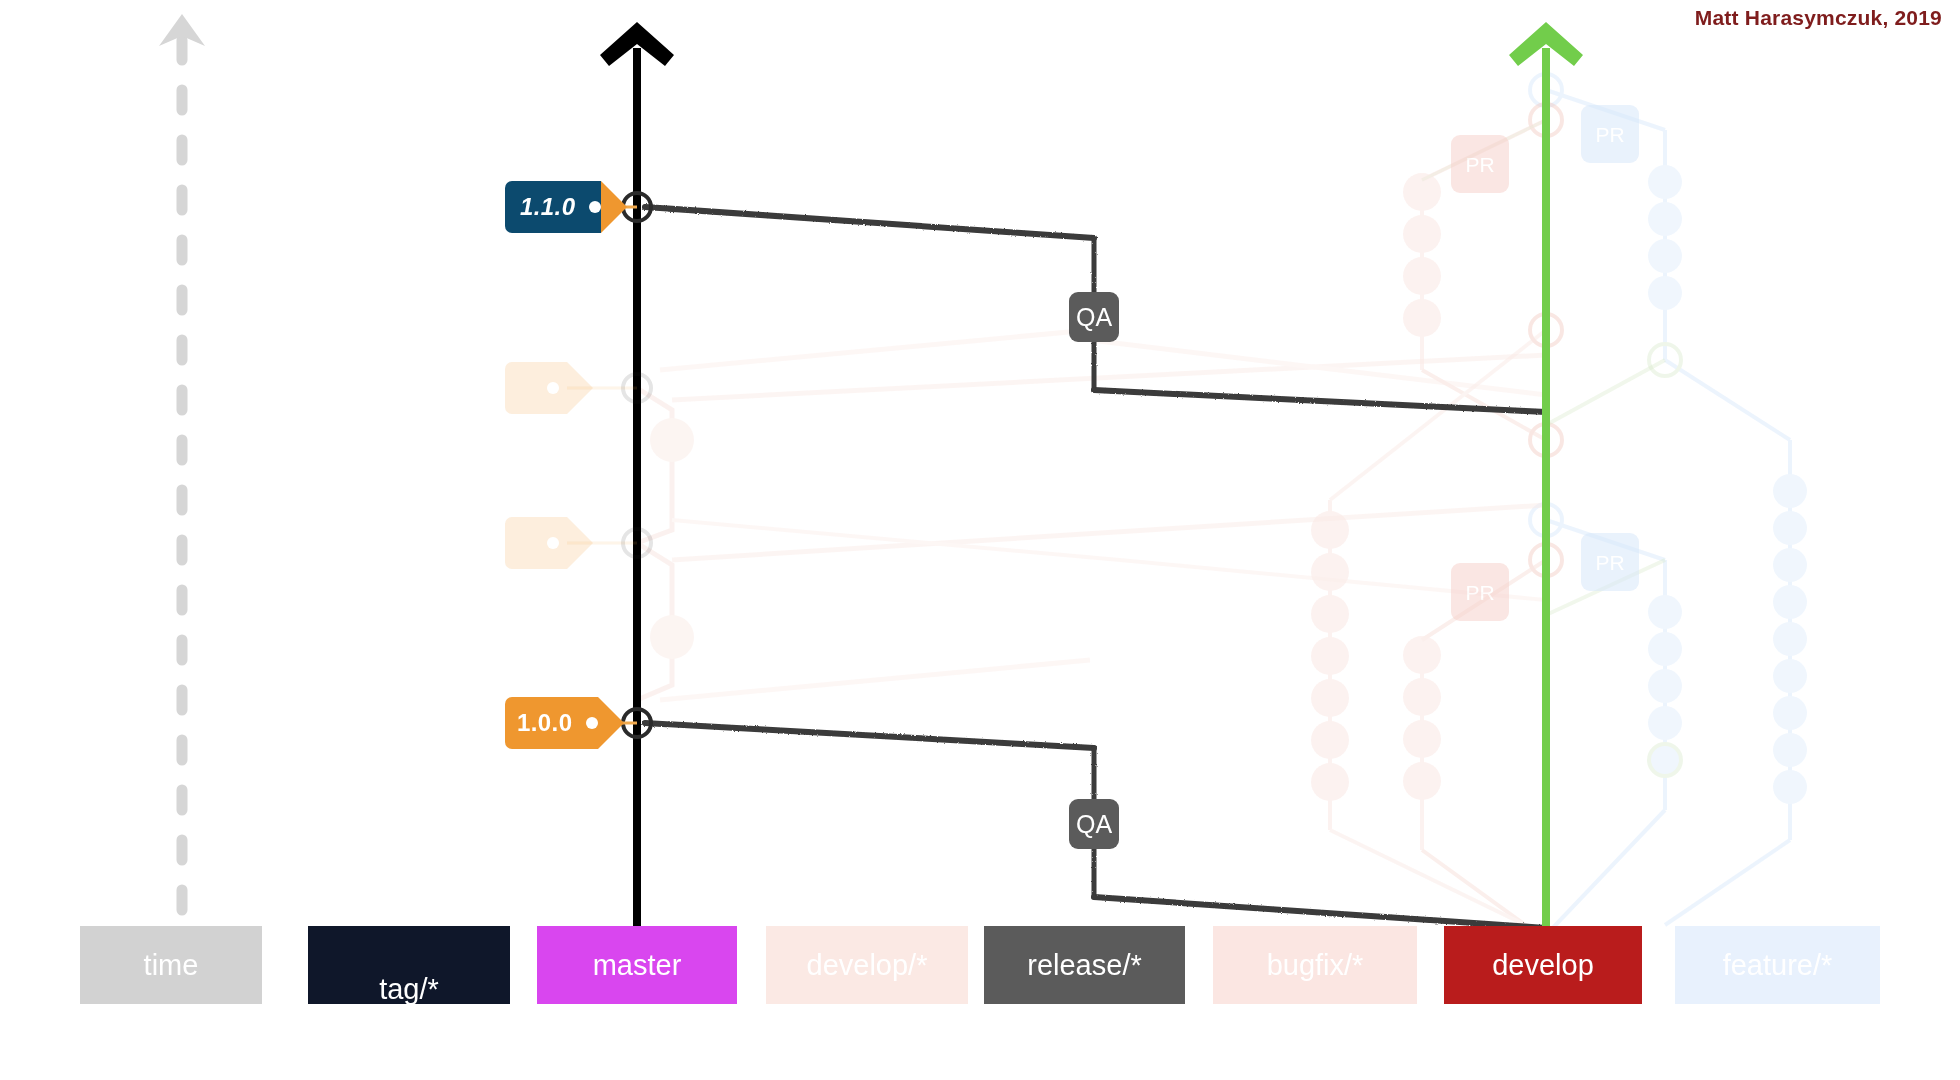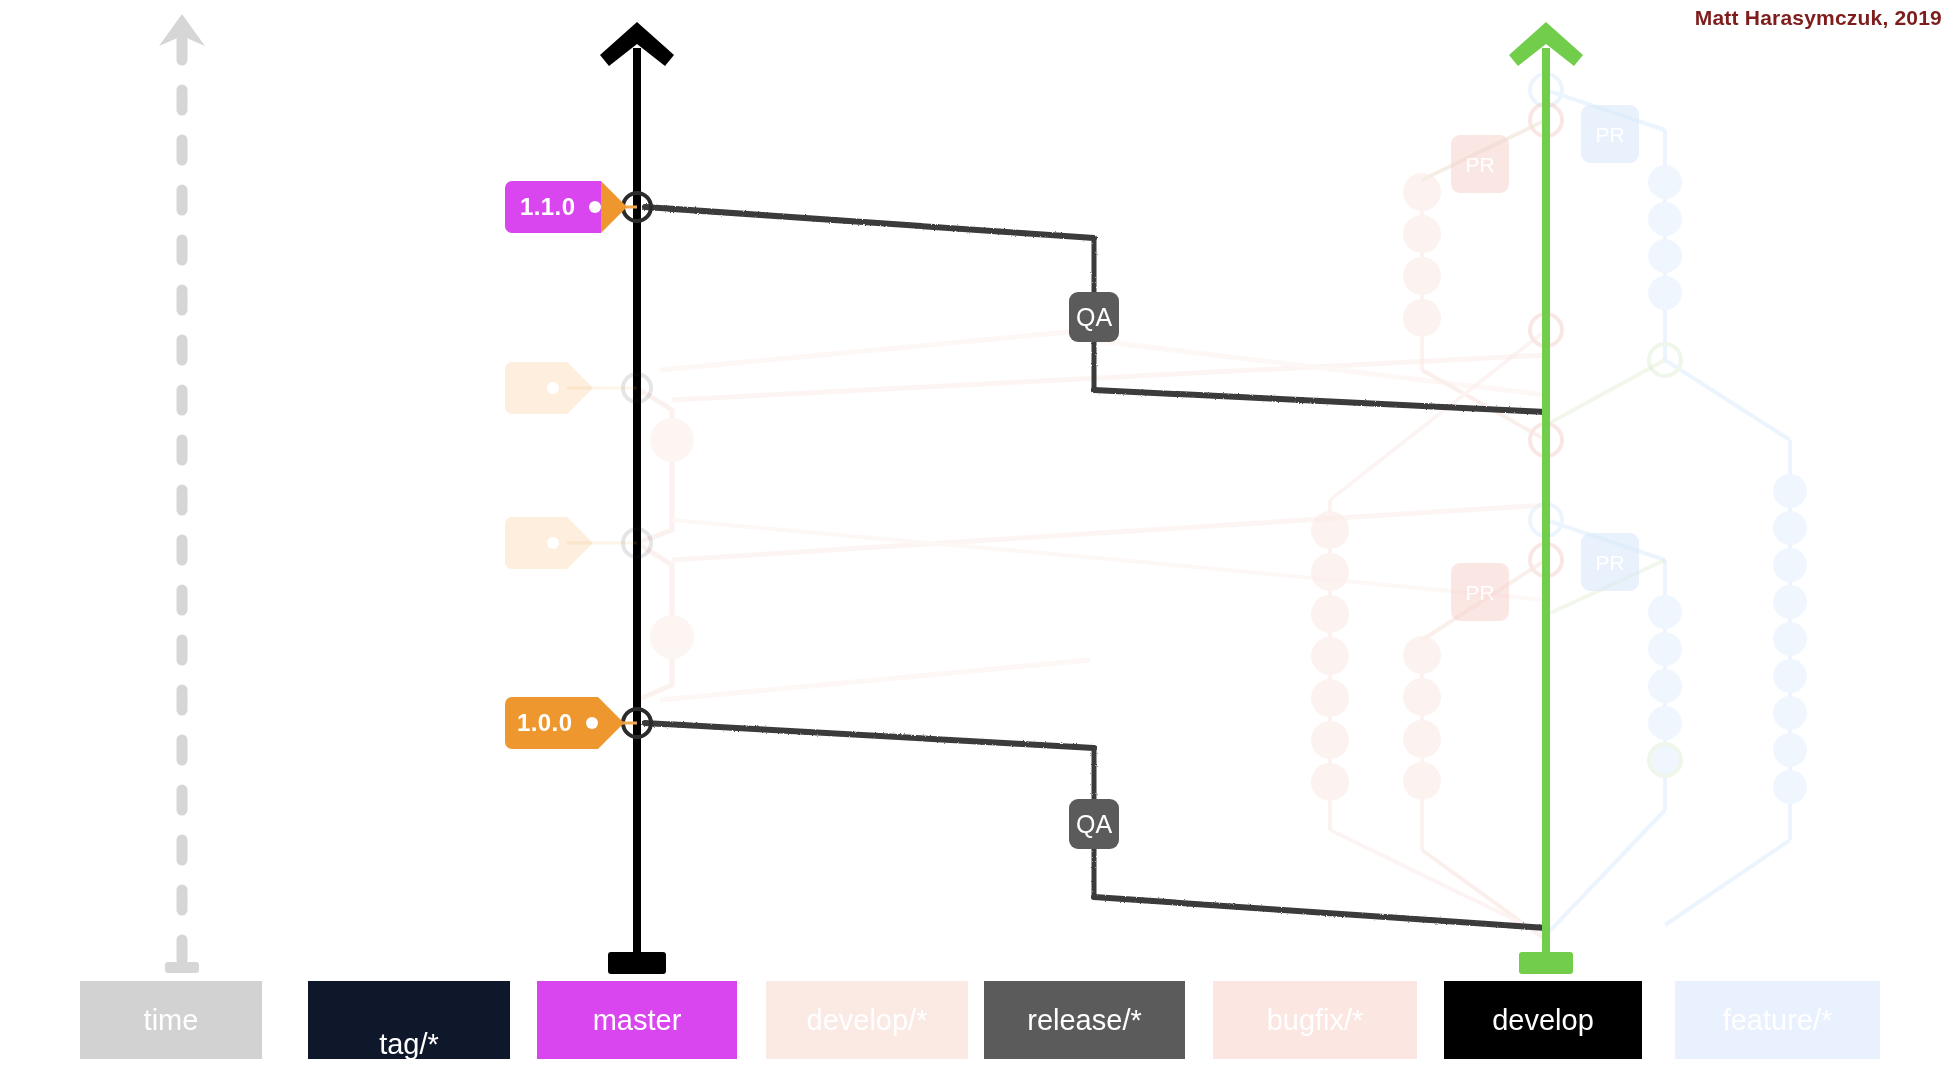--- a/index.html
+++ b/index.html
@@ -19,21 +19,21 @@
     font-size:21px;
     font-weight:bold;
     color:#7f1d1d;
     letter-spacing:0.2px;
     white-space:nowrap;
   }
 
   
   .legend{
     position:absolute;
-    left:0;top:981px;
+    left:0;top:926px;
     width:1960px;height:78px;
   }
   .legend-item{
     position:absolute;
     top:0;
     height:78px;
     display:flex;
     align-items:center;
     justify-content:center;
     box-sizing:border-box;
@@ -249,21 +249,21 @@
       <line x1="567" y1="207" x2="637" y2="207" stroke="#f0a94e" stroke-width="3"></line>
       <line x1="567" y1="723" x2="637" y2="723" stroke="#f0a94e" stroke-width="3"></line>
       <line x1="567" y1="388" x2="637" y2="388" stroke="#f0a94e" stroke-width="3" opacity="0.12"></line>
       <line x1="567" y1="543" x2="637" y2="543" stroke="#f0a94e" stroke-width="3" opacity="0.12"></line>
     </g>
   </svg>
 
   <div class="attribution">Matt Harasymczuk, 2019</div>
 
   <div class="tag" style="left:505px;top:181px;">
-    <div class="tag-body" style="background:#d946ef;">
+    <div class="tag-body" style="background:#0c4a6e;font-style:italic;">
       <span class="tag-text">1.1.0</span>
       <span class="tag-hole"></span>
     </div>
     <div class="tag-point" style="border-left:26px solid #ef972f;"></div>
   </div>
 
   <div class="tag" style="left:505px;top:362px;opacity:0.16;">
     <div class="tag-body" style="background:#ef972f;width:62px;">
       <span class="tag-text"></span>
       <span class="tag-hole" style="margin-left:auto;margin-right:8px;"></span>
@@ -319,21 +319,21 @@
     </div>
     <div class="legend-item" style="left:766px;width:202px;background:#fbe9e4;">
       <span class="legend-label">develop/*</span>
     </div>
     <div class="legend-item" style="left:984px;width:201px;background:#5b5b5b;">
       <span class="legend-label">release/*</span>
     </div>
     <div class="legend-item" style="left:1213px;width:204px;background:#fbe6e2;">
       <span class="legend-label">bugfix/*</span>
     </div>
-    <div class="legend-item" style="left:1444px;width:198px;background:#000000;">
+    <div class="legend-item" style="left:1444px;width:198px;background:#b91c1c;">
       <span class="legend-label">develop</span>
     </div>
     <div class="legend-item" style="left:1675px;width:205px;background:#e8f1fd;">
       <span class="legend-label">feature/*</span>
     </div>
   </div>
 
 </div>
 
 </body></html>

